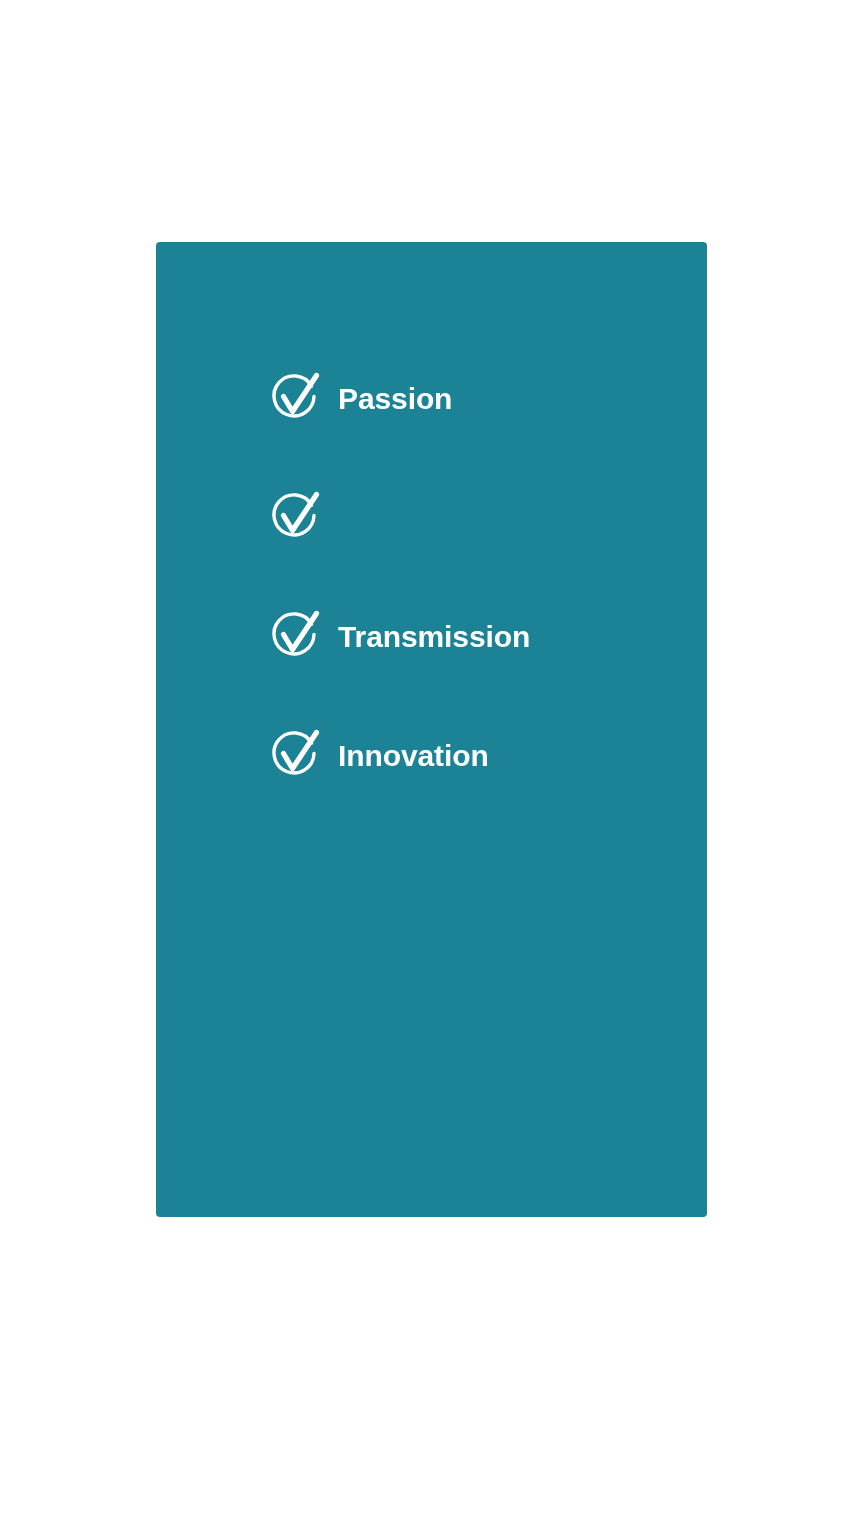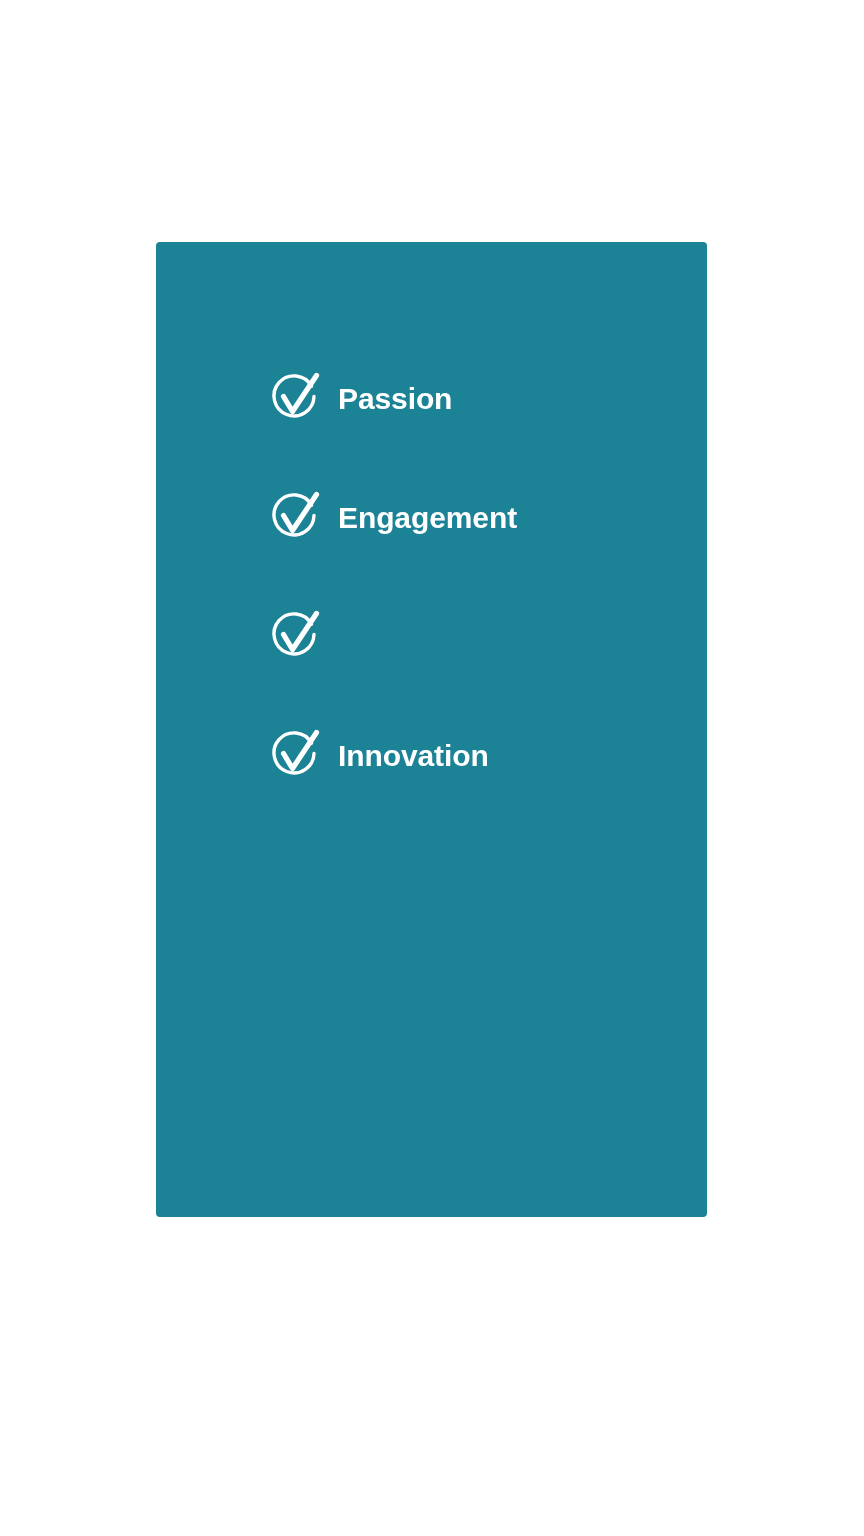--- a/index.html
+++ b/index.html
@@ -74,40 +74,40 @@
     <span class="value-icon">
       <svg viewBox="0 0 48 50" fill="none" xmlns="http://www.w3.org/2000/svg">
         <path d="M41.5 13.2 A20 20 0 1 0 44 23.5" stroke="#ffffff" stroke-width="3.4" stroke-linecap="round" fill="none"></path>
         <path d="M13.5 23.5 L22.5 38.5 L46.5 2.5" stroke="#ffffff" stroke-width="5.2" stroke-linecap="round" stroke-linejoin="round" fill="none"></path>
       </svg>
     </span>
     <span class="value-label" style="color: rgb(255, 255, 255);">Passion</span>
   </div>
 
 
-  <div class="value-row">
-    <span class="value-icon">
-      <svg viewBox="0 0 48 50" fill="none" xmlns="http://www.w3.org/2000/svg">
-        <path d="M41.5 13.2 A20 20 0 1 0 44 23.5" stroke="#ffffff" stroke-width="3.4" stroke-linecap="round" fill="none"></path>
-        <path d="M13.5 23.5 L22.5 38.5 L46.5 2.5" stroke="#ffffff" stroke-width="5.2" stroke-linecap="round" stroke-linejoin="round" fill="none"></path>
-      </svg>
-    </span>
-    <span class="value-label" style="color: rgb(255, 255, 255);">Engagement</span>
-  </div>
 
   <div class="value-row">
     <span class="value-icon">
       <svg viewBox="0 0 48 50" fill="none" xmlns="http://www.w3.org/2000/svg">
         <path d="M41.5 13.2 A20 20 0 1 0 44 23.5" stroke="#ffffff" stroke-width="3.4" stroke-linecap="round" fill="none"></path>
         <path d="M13.5 23.5 L22.5 38.5 L46.5 2.5" stroke="#ffffff" stroke-width="5.2" stroke-linecap="round" stroke-linejoin="round" fill="none"></path>
       </svg>
     </span>
   </div>
 
 
+  <div class="value-row">
+    <span class="value-icon">
+      <svg viewBox="0 0 48 50" fill="none" xmlns="http://www.w3.org/2000/svg">
+        <path d="M41.5 13.2 A20 20 0 1 0 44 23.5" stroke="#ffffff" stroke-width="3.4" stroke-linecap="round" fill="none"></path>
+        <path d="M13.5 23.5 L22.5 38.5 L46.5 2.5" stroke="#ffffff" stroke-width="5.2" stroke-linecap="round" stroke-linejoin="round" fill="none"></path>
+      </svg>
+    </span>
+    <span class="value-label" style="color: rgb(255, 255, 255);">Transmission</span>
+  </div>
 
   <div class="value-row">
     <span class="value-icon">
       <svg viewBox="0 0 48 50" fill="none" xmlns="http://www.w3.org/2000/svg">
         <path d="M41.5 13.2 A20 20 0 1 0 44 23.5" stroke="#ffffff" stroke-width="3.4" stroke-linecap="round" fill="none"></path>
         <path d="M13.5 23.5 L22.5 38.5 L46.5 2.5" stroke="#ffffff" stroke-width="5.2" stroke-linecap="round" stroke-linejoin="round" fill="none"></path>
       </svg>
     </span>
     <span class="value-label" style="color: rgb(255, 255, 255); text-align: right;">Innovation</span>
   </div>

